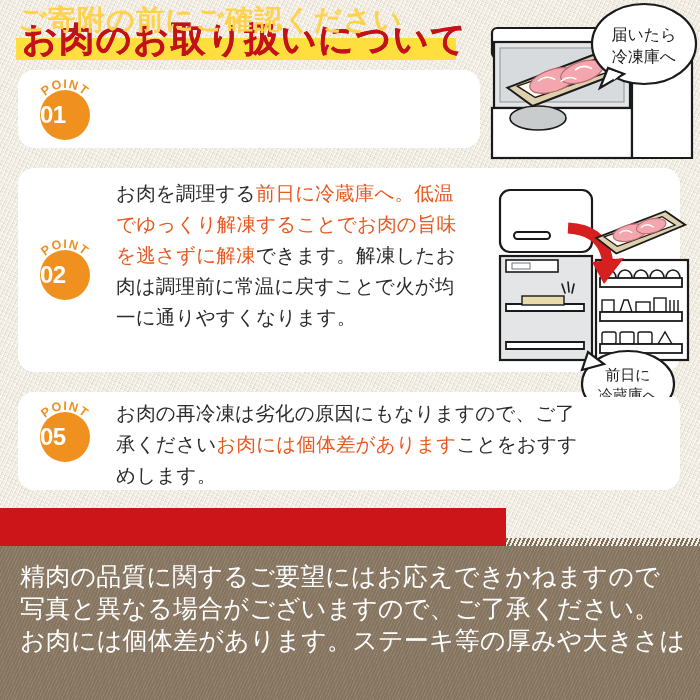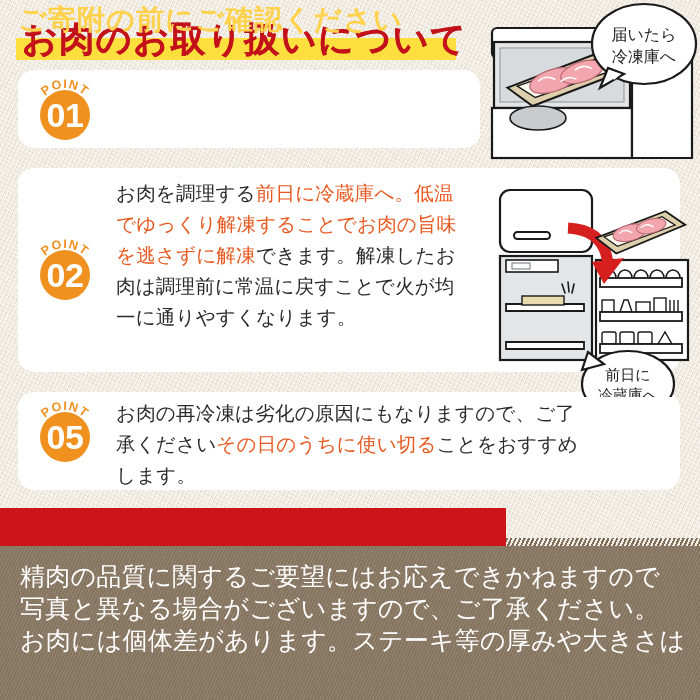--- a/index.html
+++ b/index.html
@@ -76,23 +76,22 @@
     border-radius: 50%;
     background: #f0901f;
   }
   .badge-num {
     position: absolute;
     left: 6px;
     top: 14px;
     width: 50px;
     height: 50px;
     line-height: 50px;
-    text-align: center;
     color: #ffffff;
-    font-size: 34px;
+    font-size: 24px;
     font-weight: bold;
     letter-spacing: -0.5px;
   }
   .badge-arc {
     position: absolute;
     left: 0; top: 0;
     width: 62px; height: 62px;
     pointer-events: none;
   }
   .badge-arc text {
@@ -228,21 +227,21 @@
   <div class="badge" id="badge-03">
     <div class="badge-circle"></div>
     <svg class="badge-arc" viewBox="0 0 62 62">
       <path id="arcpath3" d="M 3,40 A 28,28 0 0 1 59,40" fill="none"></path>
       <text><textPath href="#arcpath3" startOffset="50%" text-anchor="middle">POINT</textPath></text>
     </svg>
     <div class="badge-num">05</div>
   </div>
 
   <div class="body-text" id="text-03">
-    <span>お肉の再冷凍は劣化の原因にもなりますので、ご了承ください</span><span class="hl">その日のうちに使い切る</span><span>ことをおすすめします。</span>
+    <span>お肉の再冷凍は劣化の原因にもなりますので、ご了承ください</span><span class="hl">お肉には個体差があります</span><span>ことをおすすめします。</span>
   </div>
 
   <svg id="illus-freezer" viewBox="0 0 222 160">
 
     <rect x="14" y="28" width="140" height="30" rx="5" fill="#ffffff" stroke="#1a1a1a" stroke-width="2.2"></rect>
     <rect x="16" y="42" width="136" height="66" fill="#e3e5e6" stroke="#1a1a1a" stroke-width="2.2"></rect>
     <rect x="22" y="48" width="124" height="54" fill="#d8dbdd" stroke="#9aa0a3" stroke-width="1.2"></rect>
     <rect x="14" y="108" width="140" height="50" fill="#ffffff" stroke="#1a1a1a" stroke-width="2.2"></rect>
     <ellipse cx="60" cy="118" rx="28" ry="12" fill="#c9cccd" stroke="#1a1a1a" stroke-width="1.6"></ellipse>
 

